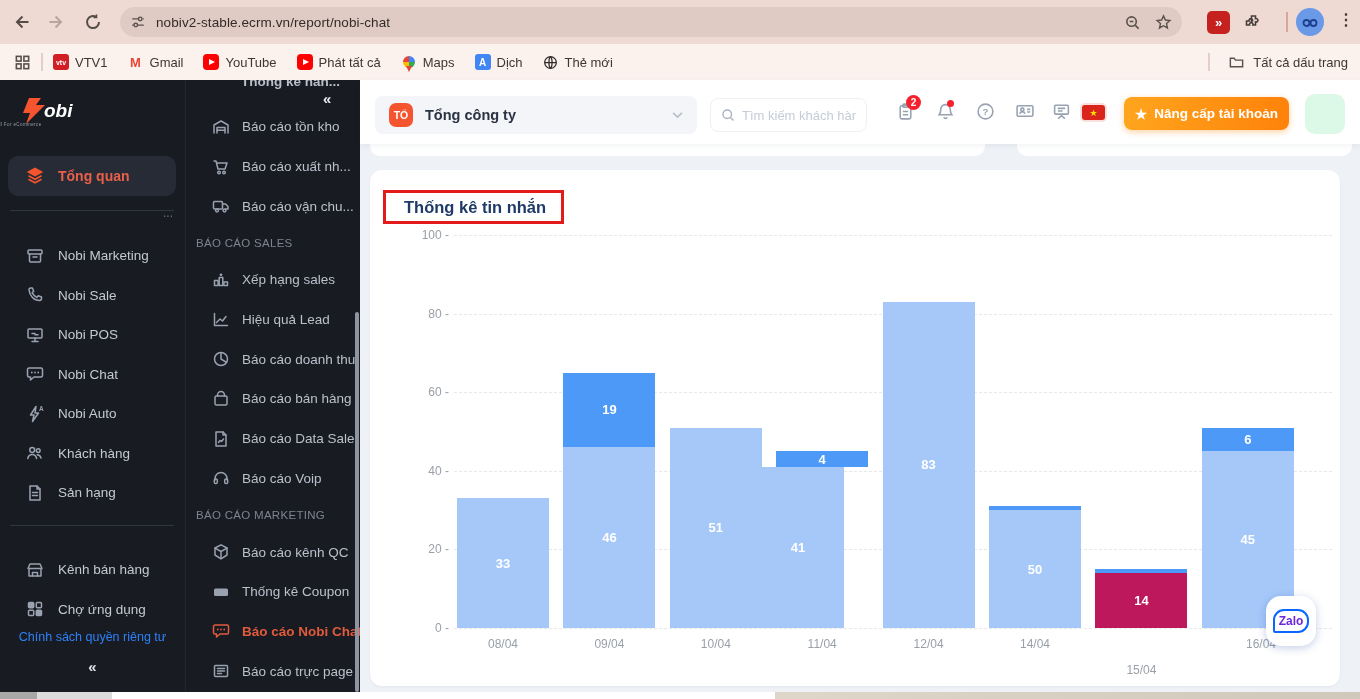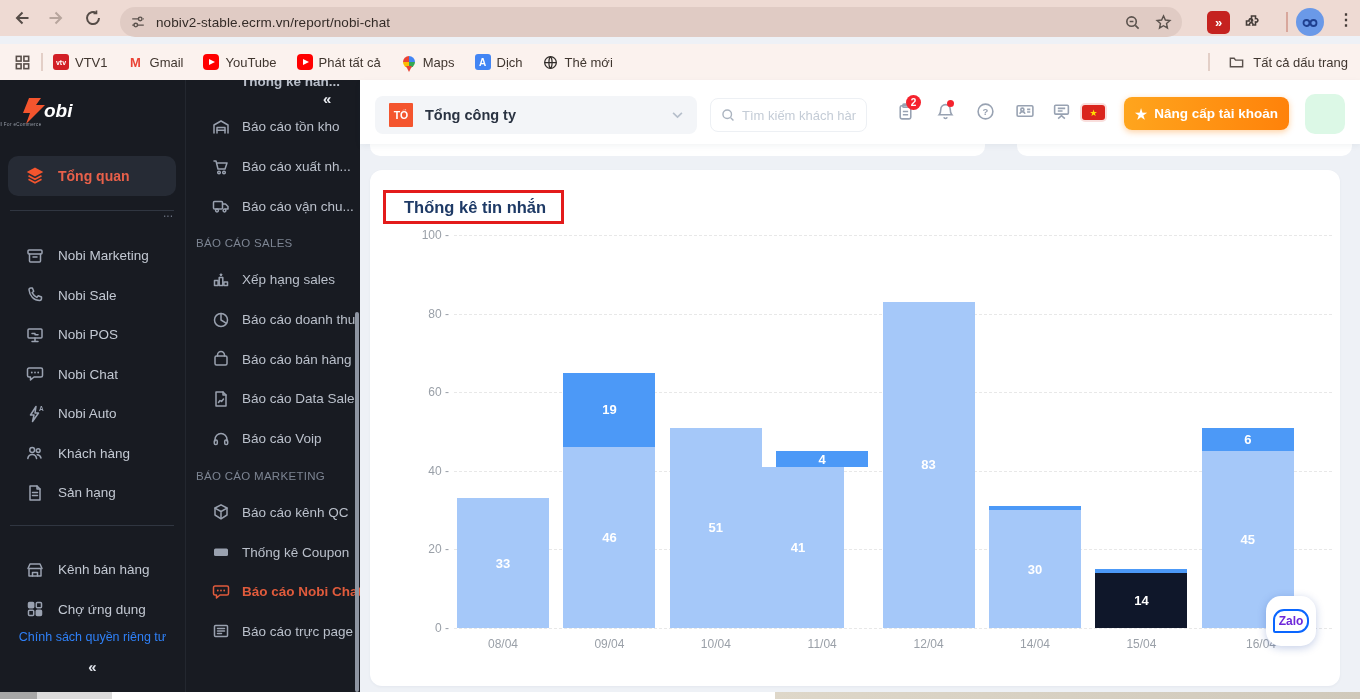--- a/index.html
+++ b/index.html
@@ -1,20 +1,20 @@
 <!DOCTYPE html>
 <html><head>
 <meta charset="utf-8">
 <style>
   * { margin:0; padding:0; box-sizing:border-box; }
   html,body { width:1360px; height:699px; }
   body { position:relative; overflow:hidden; font-family:"Liberation Sans",sans-serif; background:#eef1f6; }
 
   
-  .chrome-toolbar { position:absolute; left:0; top:0; width:1360px; height:36px; background:#eedad3; display:flex; align-items:center; }
+  .chrome-toolbar { position:absolute; left:0; top:0; width:1360px; height:44px; background:#eedad3; display:flex; align-items:center; }
   .nav-btn { width:30px; height:30px; display:flex; align-items:center; justify-content:center; color:#554c47; margin-left:6px; border-radius:50%; }
   .nav-btn.disabled { color:#b7a59d; }
   .url-pill { position:absolute; left:120px; top:7px; width:1062px; height:30px; background:#e0cbc4; border-radius:15px; display:flex; align-items:center; padding:0 10px; }
   .url-text { font-size:13.5px; color:#332b27; margin-left:10px; letter-spacing:.1px; }
   .pill-right { position:absolute; right:10px; display:flex; gap:14px; color:#5b524d; }
   .ext-red { position:absolute; left:1207px; top:11px; width:23px; height:23px; background:#c5221f; border-radius:5px; color:#fff; display:flex; align-items:center; justify-content:center; font-weight:bold; font-size:13px; }
   .puzzle { position:absolute; left:1242px; top:11px; color:#453d39; }
   .tb-sep { position:absolute; left:1286px; top:12px; width:2px; height:20px; background:#d8a79c; }
   .avatar-blue { position:absolute; left:1296px; top:8px; width:28px; height:28px; border-radius:50%; background:#6a99e8; display:flex; align-items:center; justify-content:center; }
   .kebab { position:absolute; left:1338px; top:10px; font-size:16px; color:#453d39; font-weight:bold; letter-spacing:0; }
@@ -55,21 +55,21 @@
   .sb2-item { height:39.7px; display:flex; align-items:center; gap:12px; padding-left:26px; color:#bac0cb; font-size:13.5px; cursor:pointer; white-space:nowrap; }
   .sb2-item .ic { color:#99a1af; display:flex; }
   .sb2-item.active { color:#e05b3c; font-weight:bold; }
   .sb2-item.active .ic { color:#e05b3c; }
   .sb2-header { height:34px; display:flex; align-items:center; padding-left:10px; color:#7c8492; font-size:11.5px; letter-spacing:.3px; }
   .sb2-scroll { position:absolute; right:1px; top:232px; width:4px; height:380px; background:#8e95a2; border-radius:2px; }
 
   .main { position:absolute; left:360px; top:0; width:1000px; height:612px; }
   .app-topbar { position:absolute; left:0; top:0; width:1000px; height:64px; background:#fff; box-shadow:0 2px 6px rgba(40,60,90,.06); z-index:2; }
   .org-pill { position:absolute; left:15px; top:16px; width:322px; height:38px; background:#f3f5f8; border-radius:8px; display:flex; align-items:center; gap:12px; padding:0 14px; cursor:pointer; }
-  .org-badge { width:24px; height:24px; border-radius:1px; background:#f4552e; color:#fff; font-size:10.5px; font-weight:bold; display:flex; align-items:center; justify-content:center; }
+  .org-badge { width:24px; height:24px; border-radius:7px; background:#f4552e; color:#fff; font-size:10.5px; font-weight:bold; display:flex; align-items:center; justify-content:center; }
   .org-name { font-size:14.5px; font-weight:bold; color:#2a3342; flex:1; }
   .org-chevron { color:#b6bfcb; }
   .search-box { position:absolute; left:350px; top:18px; width:157px; height:34px; background:#fff; border:1px solid #edf0f4; border-radius:8px; display:flex; align-items:center; gap:7px; padding:0 10px; color:#aab3bf; }
   .search-ph { font-size:13px; color:#c4ccd6; white-space:nowrap; overflow:hidden; }
   .tb-ic { position:absolute; top:22px; color:#98a2b2; cursor:pointer; }
   .badge2 { position:absolute; left:10px; top:-7px; min-width:15px; height:15px; background:#f5222d; border-radius:8px; color:#fff; font-size:10px; font-weight:bold; display:flex; align-items:center; justify-content:center; padding:0 3px; }
   .bell-dot { position:absolute; left:11px; top:-2px; width:7px; height:7px; background:#f5222d; border-radius:50%; }
   .flag { position:absolute; left:722px; top:25px; width:23px; height:15px; background:#da251d; border-radius:3px; display:flex; align-items:center; justify-content:center; color:#ffdf00; font-size:9px; box-shadow:0 0 0 2px rgba(218,37,29,.15); }
   .upgrade-btn { position:absolute; left:764px; top:17px; width:165px; height:33px; border-radius:8px; background:linear-gradient(90deg,#ffa51d,#ff820a); color:#fff; font-weight:bold; font-size:13.5px; display:flex; align-items:center; justify-content:center; gap:7px; cursor:pointer; box-shadow:0 2px 6px rgba(255,140,20,.4); }
   .green-sq { position:absolute; left:945px; top:14px; width:40px; height:40px; background:#dcf8e6; border-radius:10px; cursor:pointer; }
@@ -376,20 +376,29 @@
         <div class="sb2-item">
           <span class="ic">
             <svg width="18" height="18" viewBox="0 0 18 18" fill="none" stroke="currentColor" stroke-width="1.5" stroke-linecap="round" stroke-linejoin="round">
               <rect x="2.5" y="9.5" width="3.6" height="5"></rect>
               <rect x="7.2" y="6.5" width="3.6" height="8"></rect>
               <rect x="11.9" y="11" width="3.6" height="3.5"></rect>
               <path d="M9 1.8l.6 1.2 1.3.2-1 .9.3 1.3L9 4.8l-1.2.6.3-1.3-1-.9 1.3-.2Z" fill="currentColor" stroke="none"></path>
             </svg>
           </span>
           <span>Xếp hạng sales</span>
+        </div>
+        <div class="sb2-item">
+          <span class="ic">
+            <svg width="18" height="18" viewBox="0 0 18 18" fill="none" stroke="currentColor" stroke-width="1.5" stroke-linecap="round" stroke-linejoin="round">
+              <path d="M2.5 2.5v12h13"></path>
+              <path d="M4.5 11.5 8 8l2.5 2L14 5.5"></path>
+            </svg>
+          </span>
+          <span>Hiệu quả Lead</span>
         </div>
         <div class="sb2-item">
           <span class="ic">
             <svg width="18" height="18" viewBox="0 0 18 18" fill="none" stroke="currentColor" stroke-width="1.5" stroke-linecap="round" stroke-linejoin="round">
               <circle cx="9" cy="9" r="6.5"></circle>
               <path d="M9 2.5V9l5.5 3.4"></path>
             </svg>
           </span>
           <span>Báo cáo doanh thu</span>
         </div>
@@ -569,29 +578,29 @@
             </div>
             <div class="bar-seg" style="left: 406.2px; top: 281.15px; width: 92px; height: 15.72px; background: rgb(76, 153, 247);">
               <span class="bar-label">4</span>
             </div>
             <div class="xtick" style="left: 406.2px; top: 467px;">11/04</div>
             <div class="bar-seg" style="left: 512.6px; top: 131.81px; width: 92px; height: 326.19px; background: rgb(165, 200, 249);">
               <span class="bar-label">83</span>
             </div>
             <div class="xtick" style="left: 512.6px; top: 467px;">12/04</div>
             <div class="bar-seg" style="left: 619px; top: 340.1px; width: 92px; height: 117.9px; background: rgb(165, 200, 249);">
-              <span class="bar-label">30</span>
+              <span class="bar-label">50</span>
             </div>
             <div class="bar-seg" style="left: 619px; top: 336.17px; width: 92px; height: 3.93px; background: rgb(76, 153, 247);"></div>
             <div class="xtick" style="left: 619px; top: 467px;">14/04</div>
-            <div class="bar-seg" style="left: 725.4px; top: 402.98px; width: 92px; height: 55.02px; background: #0f172a;">
+            <div class="bar-seg" style="left: 725.4px; top: 402.98px; width: 92px; height: 55.02px; background: #be185d;">
               <span class="bar-label">14</span>
             </div>
             <div class="bar-seg" style="left: 725.4px; top: 399.05px; width: 92px; height: 3.93px; background: rgb(76, 153, 247);"></div>
-            <div class="xtick" style="left: 725.4px; top: 467px;">15/04</div>
+            <div class="xtick" style="left: 725.4px; top: 493px;">15/04</div>
             <div class="bar-seg" style="left: 831.8px; top: 281.15px; width: 92px; height: 176.85px; background: rgb(165, 200, 249);">
               <span class="bar-label">45</span>
             </div>
             <div class="bar-seg" style="left: 831.8px; top: 257.57px; width: 92px; height: 23.58px; background: rgb(76, 153, 247);">
               <span class="bar-label">6</span>
             </div>
             <div class="xtick" style="left: 845px; top: 467px;">16/04</div>
           </div>
       </div>
 

